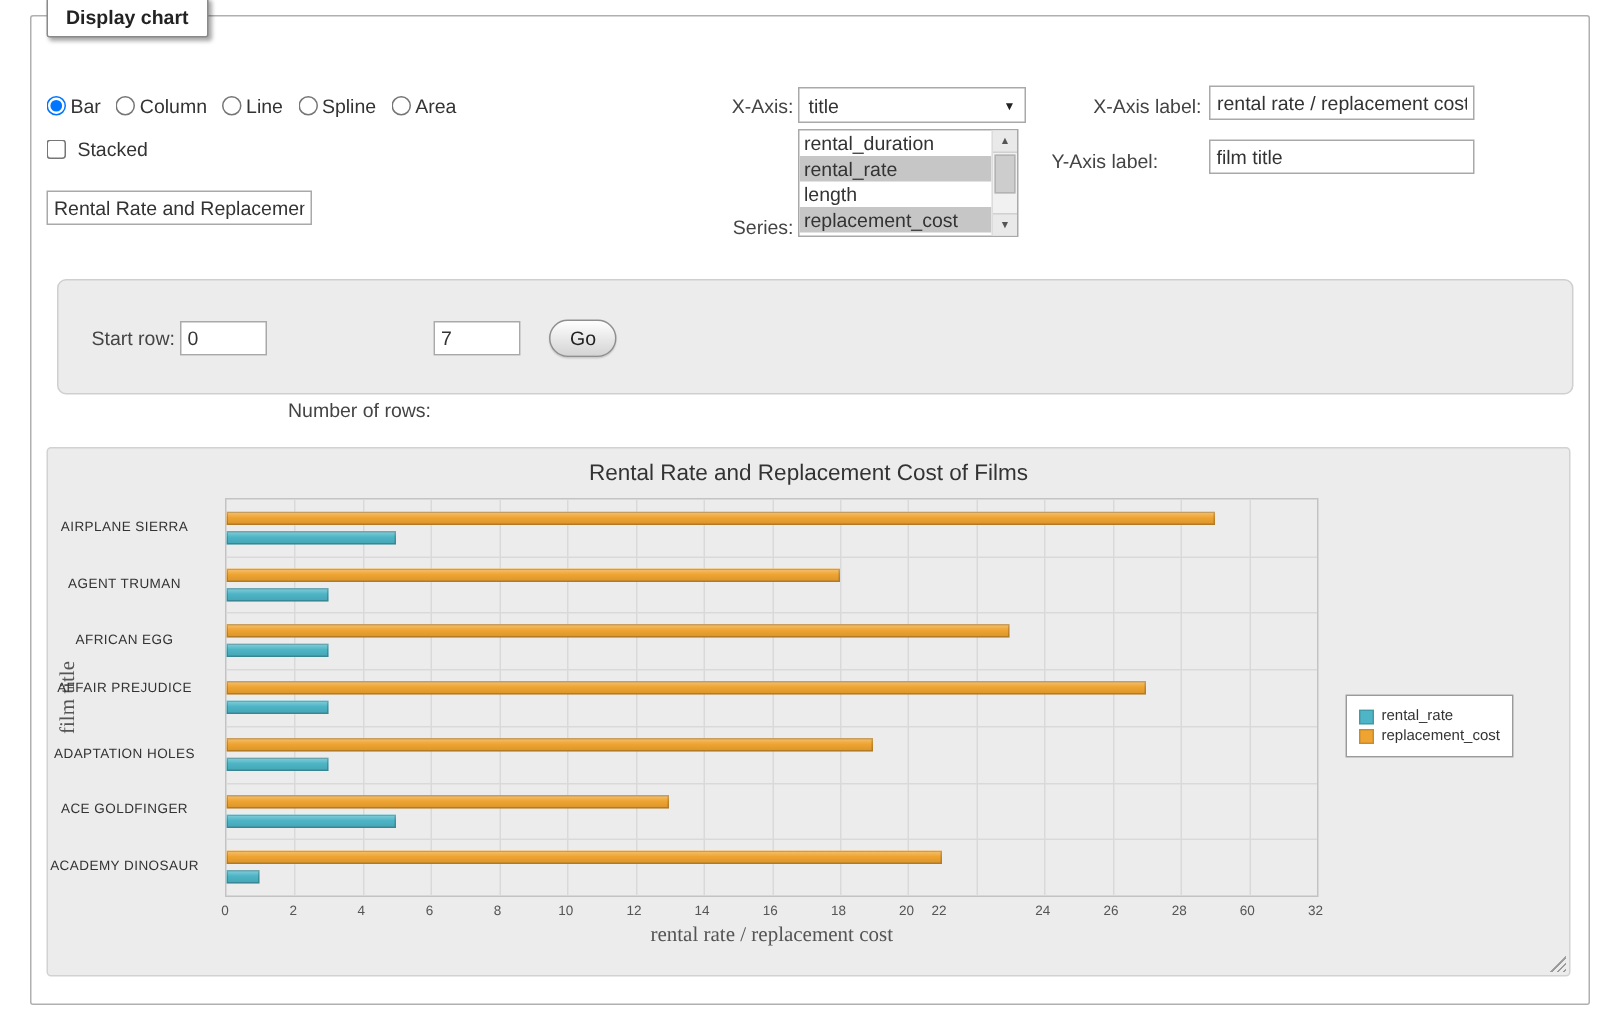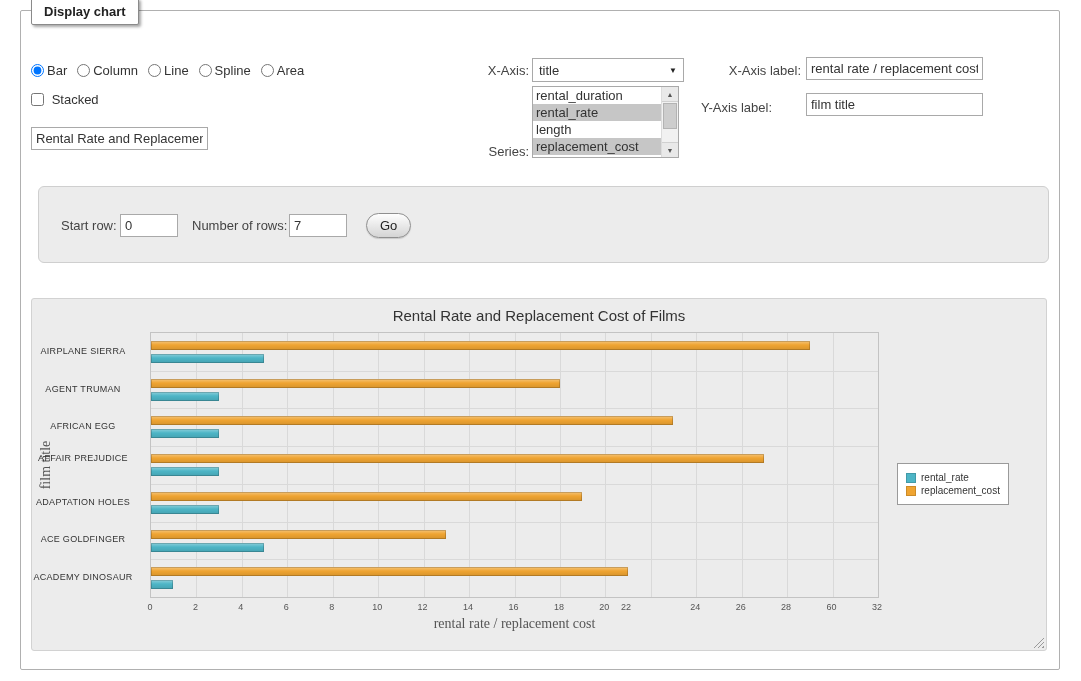--- a/index.html
+++ b/index.html
@@ -67,21 +67,21 @@
   .ylabel-input { position:absolute; left:785px; top:82px; width:177px; }
 
   
   .row-panel {
     position:absolute; left:17px; top:175px; width:1011px; height:77px;
     background:#ececec; border:1px solid #cfcfcf; border-radius:6px;
   }
   .row-panel .lbl { position:absolute; top:31px; }
   .start-row-label { left:22px; }
   .start-row-input { position:absolute; left:81px; top:27px; width:58px; }
-  .num-rows-label { left:153px; }
+  .num-rows-label { left:153px;margin-top:48px; }
   .num-rows-input { position:absolute; left:250px; top:27px; width:58px; }
   .go-btn {
     position:absolute; left:327px; top:26px;
     padding:4px 13px; font-size:13px; color:#222;
     background:linear-gradient(#fefefe, #d4d4d4);
     border:1px solid #8f8f8f; border-radius:13px;
     font-family:"Liberation Sans", sans-serif;
     box-shadow:0 1px 1px rgba(0,0,0,0.15);
   }
 

